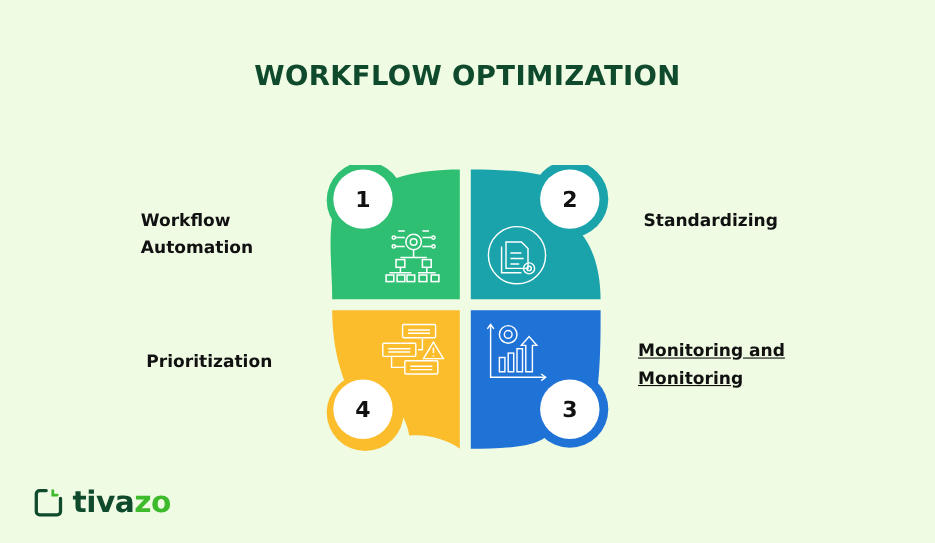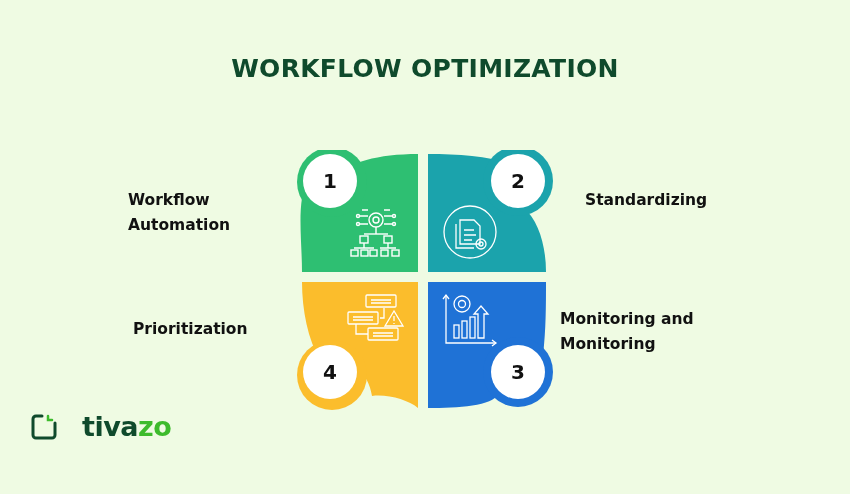--- a/index.html
+++ b/index.html
@@ -19,21 +19,21 @@
   .label {
     position: absolute; color: #111;
     font-family: "DejaVu Sans", sans-serif; font-weight: bold;
     font-size: 15.5px; line-height: 25px; 
   }
   .diagram { position: absolute; left: 288px; top: 150px; }
   .num {
     font-family: "DejaVu Sans", sans-serif; font-weight: bold;
     font-size: 20px; fill: #111;
   }
-  .logo { position: absolute; left: 30px; top: 411px; display: flex; align-items: center; gap: 16px; }
+  .logo { position: absolute; left: 30px; top: 441px; display: flex; align-items: center; }
   .logo-text {
     font-family: "DejaVu Sans", sans-serif; font-weight: bold;
     font-size: 27px; margin-left: 8px; letter-spacing: -0.5px;
   }
   .logo-text .a { color: #0f4a2c; }
   .logo-text .b { color: #3dbb2c; }
 </style>
 </head>
 <body>
 
@@ -41,21 +41,21 @@
   <div>WORKFLOW OPTIMIZATION</div>
 </div>
 
 <div class="label" style="left:128px; top:188px; width:150px;">
   <div>Workflow</div>
   <div>Automation</div>
 </div>
 <div class="label" style="left:585px; top:188px; width:160px;">
   <div>Standardizing</div>
 </div>
-<div class="label" style="left:560px; top:307px; width:170px;">
+<div class="label" style="left:580px; top:307px; width:170px;text-decoration:underline;">
   <div>Monitoring and</div>
   <div>Monitoring</div>
 </div>
 <div class="label" style="left:133px; top:317px; width:150px;">
   <div>Prioritization</div>
 </div>
 
 <svg class="diagram" width="270" height="262" viewBox="0 0 270 262">
 
   <g>

